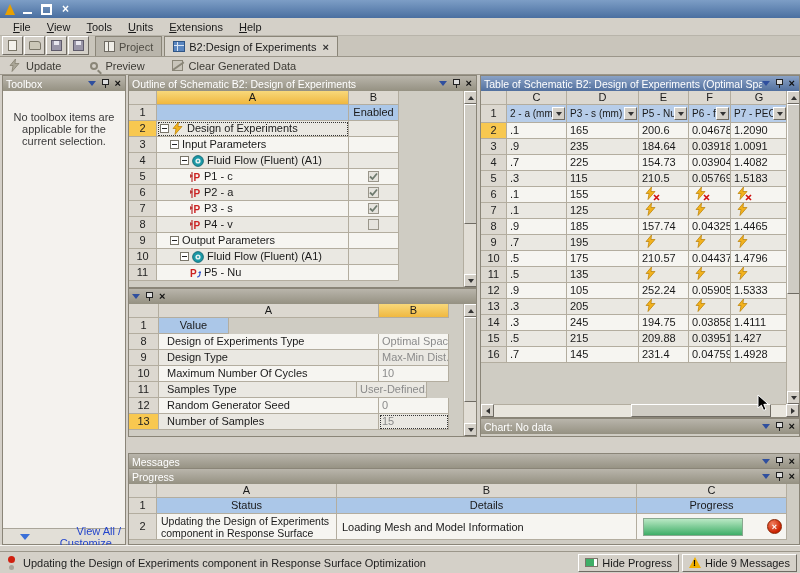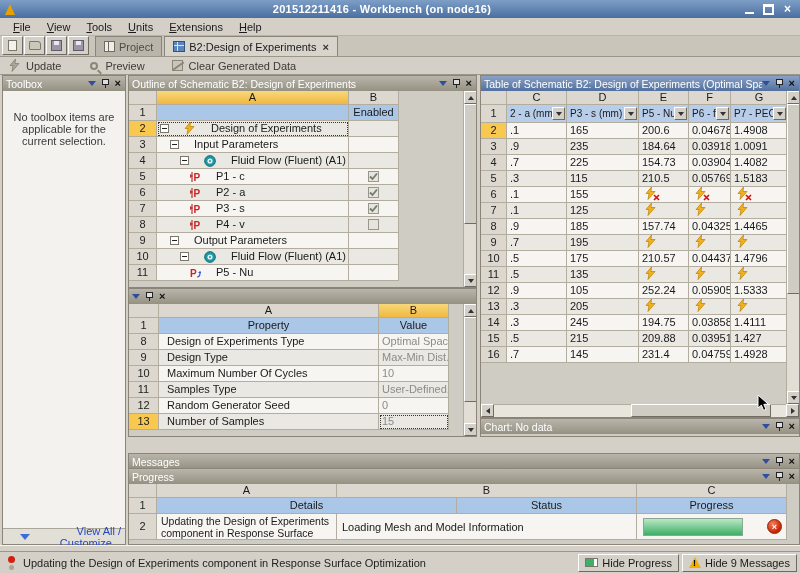--- a/index.html
+++ b/index.html
@@ -77,21 +77,21 @@
   .hdrblue { background:#abc7e8; }
   .cw { background:#f6f5f1; }
   .ca { background:#eae8e2; }
   .dotted { outline:1px dotted #333; outline-offset:-2px; }
 
   
   #outline { left:128px; top:0; width:349px; height:213px; }
   #outline .gridwrap, #props .gridwrap, #dtable .gridwrap { position:absolute; top:15px; left:0; right:0; bottom:0; background:#cfccc3; overflow:hidden; }
   .r16 { height:16px; line-height:15px; }
   .r14 { height:14px; line-height:13px; }
-  .treecell { display:flex; align-items:center; gap:15px; padding-left:3px; }
+  .treecell { display:flex; align-items:center; gap:3px; padding-left:3px; }
   .exp { width:9px; height:9px; background:#fff; border:1px solid #7a766a; position:relative; flex-shrink:0; }
   .exp i { position:absolute; left:1px; right:1px; top:3px; height:1px; background:#222; }
   .cb { width:11px; height:11px; background:#e6e4de; border:1px solid #9a968a; display:inline-flex; align-items:center; justify-content:center; margin-top:2px; }
   .cb svg { display:block; }
 
   
   .vscroll { position:absolute; width:13px; background:#e2ded6; border-left:1px solid #b3ad9f; }
   .sbtn { position:absolute; left:0; width:13px; height:13px; background:#d4d0c8; border:1px solid; border-color:#fff #6f6b63 #6f6b63 #fff; display:flex; align-items:center; justify-content:center; }
   .sbtn .t-up { width:0;height:0;border-left:3px solid transparent;border-right:3px solid transparent;border-bottom:4px solid #333; }
   .sbtn .t-dn { width:0;height:0;border-left:3px solid transparent;border-right:3px solid transparent;border-top:4px solid #333; }
@@ -145,21 +145,20 @@
   .warn-ico { width:0; height:0; border-left:6px solid transparent; border-right:6px solid transparent; border-bottom:11px solid #f0b000; position:relative; }
   .warn-ico:after { content:"!"; position:absolute; left:-2px; top:1px; font-size:9px; font-weight:bold; color:#000; }
 
   .cursor { position:absolute; left:757px; top:394px; z-index:99; }
 </style>
 </head>
 <body>
 
 <div class="titlebar">
   <span class="wicon"></span>
-  <span class="wtitle">201512211416 - Workbench (on node16)</span>
   <span class="winbtns">
     <span class="winbtn min"></span>
     <span class="winbtn max"></span>
     <span class="winbtn close">×</span>
   </span>
 </div>
 
 <div class="menubar" id="menubar">
     <span class="menu-item">File</span>
     <span class="menu-item">View</span>
@@ -452,23 +451,20 @@
         </span>
     </div>
     <div class="gridwrap" id="props-grid">
         <div class="grow r14">
           <div class="gc gnum" style="width:30px"></div>
           <div class="gc glet" style="width:220px">A</div>
           <div class="gc glet sel" style="width:70px">B</div>
         </div>
         <div class="grow r16">
           <div class="gc gnum" style="width:30px">1</div>
-          <div class="gc hdrblue" style="width:220px">
-            <div style="text-align:center">Property</div>
-          </div>
           <div class="gc hdrblue" style="width:70px">
             <div style="text-align:center">Value</div>
           </div>
         </div>
         <div class="grow r16">
       <div class="gc gnum" style="width:30px">8</div>
       <div class="gc cw" style="width:220px"><span class="cellpad" style="padding-left:8px">Design of Experiments Type</span></div>
       <div class="gc cw grayval" style="width:70px"><span class="cellpad">Optimal Spac...</span></div>
         </div>
         <div class="grow r16">
@@ -476,21 +472,21 @@
       <div class="gc ca" style="width:220px"><span class="cellpad" style="padding-left:8px">Design Type</span></div>
       <div class="gc ca grayval" style="width:70px"><span class="cellpad">Max-Min Dist...</span></div>
         </div>
         <div class="grow r16">
       <div class="gc gnum" style="width:30px">10</div>
       <div class="gc cw" style="width:220px"><span class="cellpad" style="padding-left:8px">Maximum Number Of Cycles</span></div>
       <div class="gc cw grayval" style="width:70px"><span class="cellpad">10</span></div>
         </div>
         <div class="grow r16">
       <div class="gc gnum" style="width:30px">11</div>
-      <div class="gc ca" style="width:220px"><span class="cellpad" style="padding-left:8px">Samples Type</span></div>
+      <div class="gc ca" style="width:198px"><span class="cellpad" style="padding-left:8px">Samples Type</span></div>
       <div class="gc ca grayval" style="width:70px"><span class="cellpad">User-Defined...</span></div>
         </div>
         <div class="grow r16">
       <div class="gc gnum" style="width:30px">12</div>
       <div class="gc cw" style="width:220px"><span class="cellpad" style="padding-left:8px">Random Generator Seed</span></div>
       <div class="gc cw grayval" style="width:70px"><span class="cellpad">0</span></div>
         </div>
         <div class="grow r16">
       <div class="gc gnum sel" style="width:30px">13</div>
       <div class="gc ca" style="width:220px"><span class="cellpad" style="padding-left:8px">Number of Samples</span></div>
@@ -568,21 +564,21 @@
               </span>
             </div>
           </div>
         </div>
         <div class="grow r16">
           <div class="gc gnum sel" style="width:26px">2</div>
           <div class="gc cw" style="width:60px"><span class="cellpad">.1</span></div>
           <div class="gc cw" style="width:72px"><span class="cellpad">165</span></div>
           <div class="gc cw" style="width:50px"><span class="cellpad">200.6</span></div>
           <div class="gc cw" style="width:42px"><span class="cellpad">0.046781</span></div>
-          <div class="gc cw" style="width:57px"><span class="cellpad">1.4908</span></div>
+          <div class="gc cw" style="width:57px"><span class="cellpad">1.2090</span></div>
         </div>
         <div class="grow r16">
           <div class="gc gnum" style="width:26px">3</div>
           <div class="gc ca" style="width:60px"><span class="cellpad">.9</span></div>
           <div class="gc ca" style="width:72px"><span class="cellpad">235</span></div>
           <div class="gc ca" style="width:50px"><span class="cellpad">184.64</span></div>
           <div class="gc ca" style="width:42px"><span class="cellpad">0.039185</span></div>
           <div class="gc ca" style="width:57px"><span class="cellpad">1.0091</span></div>
         </div>
         <div class="grow r16">
@@ -877,25 +873,25 @@
     </div>
     <div class="gridwrap" id="progress-grid">
         <div class="grow r14">
           <div class="gc gnum" style="width:28px"></div>
           <div class="gc glet" style="width:180px">A</div>
           <div class="gc glet" style="width:300px">B</div>
           <div class="gc glet" style="width:150px">C</div>
         </div>
         <div class="grow r16">
           <div class="gc gnum" style="width:28px">1</div>
+    <div class="gc hdrblue" style="width:180px">
+            <div style="text-align:center">Status</div>
+          </div>
     <div class="gc hdrblue" style="width:300px">
             <div style="text-align:center">Details</div>
-          </div>
-    <div class="gc hdrblue" style="width:180px">
-            <div style="text-align:center">Status</div>
           </div>
     <div class="gc hdrblue" style="width:150px">
             <div style="text-align:center">Progress</div>
           </div>
         </div>
         <div class="grow r26">
     <div class="gc gnum" style="width:28px">
             <div style="line-height:25px">2</div>
           </div>
     <div class="gc cw" style="width:180px">

